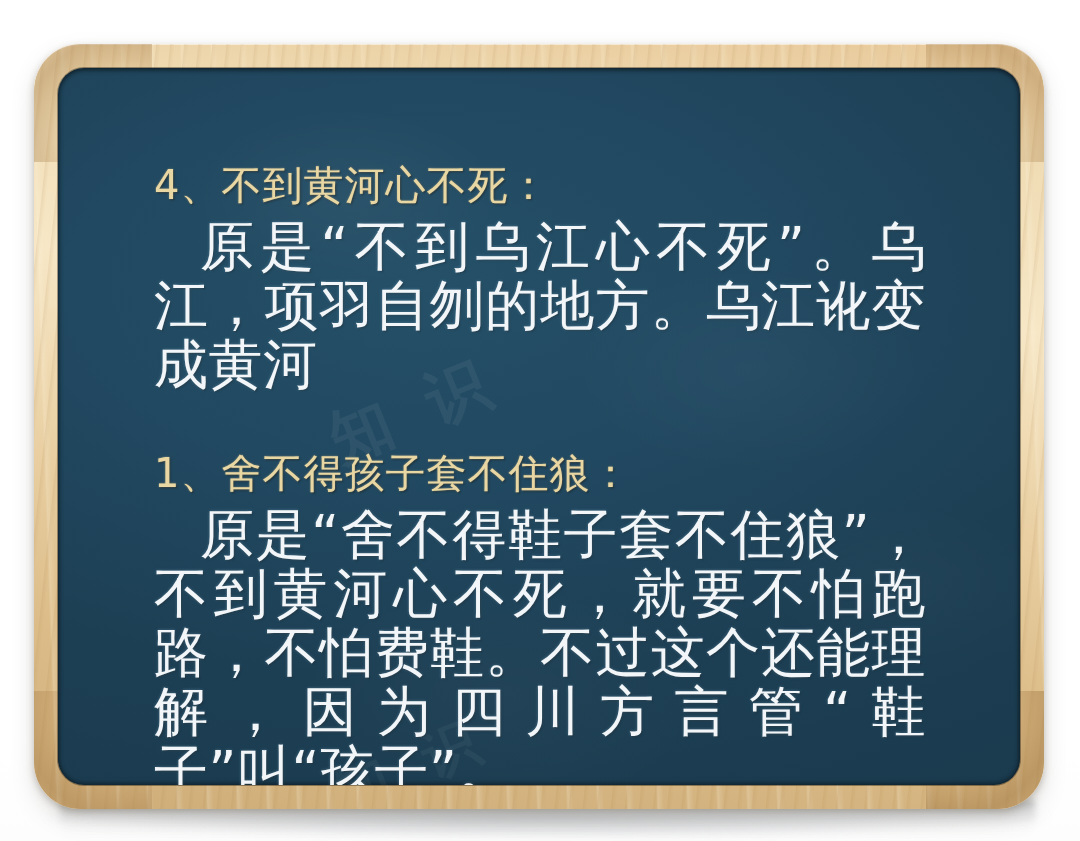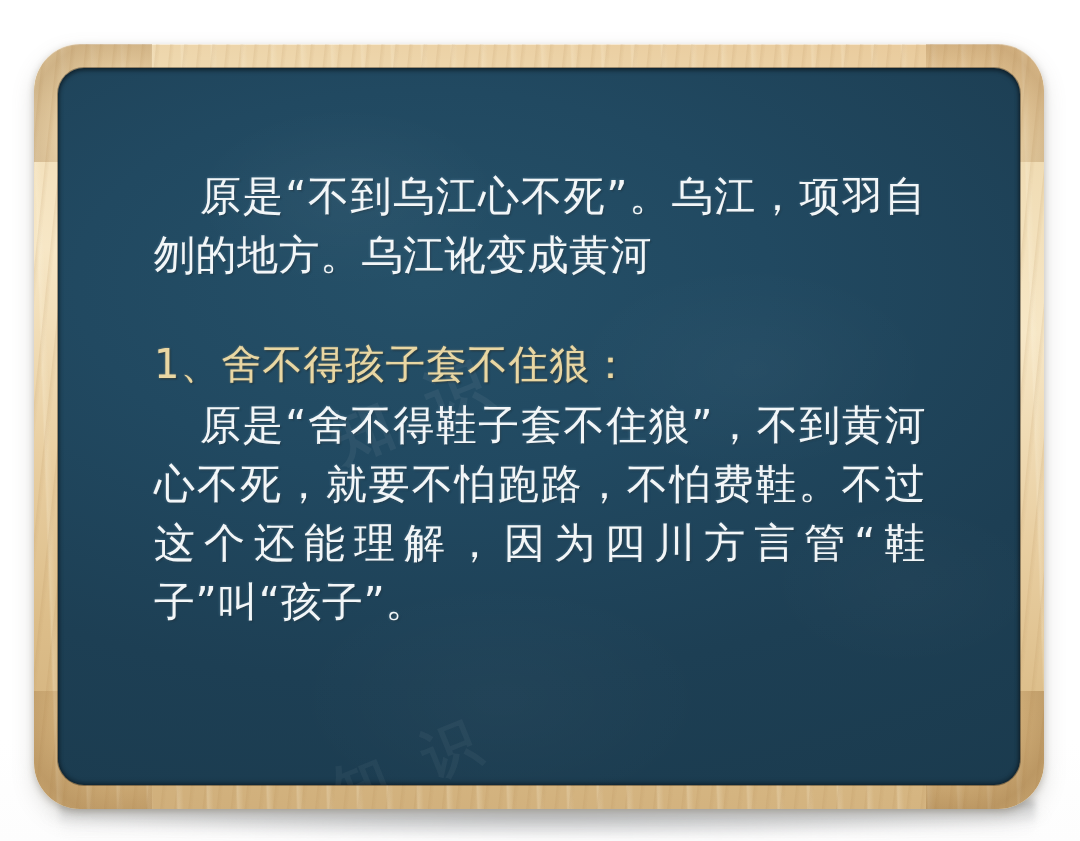--- a/index.html
+++ b/index.html
@@ -215,21 +215,21 @@
     font-weight: 400;
     text-shadow:
        0 0 2px rgba(233,215,163,0.55),
        1px 1px 2px rgba(0,0,0,0.55);
     white-space: nowrap;
     font-family: "DejaVu Sans", "Liberation Sans", sans-serif;
   }
 
   .entry-body {
     color: #f2f6f8;
-    font-size: 41px;
+    font-size: 54px;
     line-height: 59px;
     letter-spacing: 0.5px;
     font-weight: 400;
     margin-top: 7px;
     text-indent: 46px;
     text-align: justify;
     text-justify: inter-character;
     max-width: 772px;
     text-shadow:
        0 0 3px rgba(180,225,255,0.35),
@@ -254,20 +254,21 @@
 
     <div class="board">
       <div class="board-haze"></div>
 
       <div class="watermark wm-1">知 识</div>
       <div class="watermark wm-2">知 识</div>
 
       <div class="content">
 
         <div class="entry">
+          <div class="entry-title">4、不到黄河心不死：</div>
           <div class="entry-body">原是“不到乌江心不死”。乌江，项羽自刎的地方。乌江讹变成黄河</div>
         </div>
 
         <div class="entry">
           <div class="entry-title">1、舍不得孩子套不住狼：</div>
           <div class="entry-body">原是“舍不得鞋子套不住狼”，不到黄河心不死，就要不怕跑路，不怕费鞋。不过这个还能理解，因为四川方言管“鞋子”叫“孩子”。</div>
         </div>
 
       </div>
     </div>

